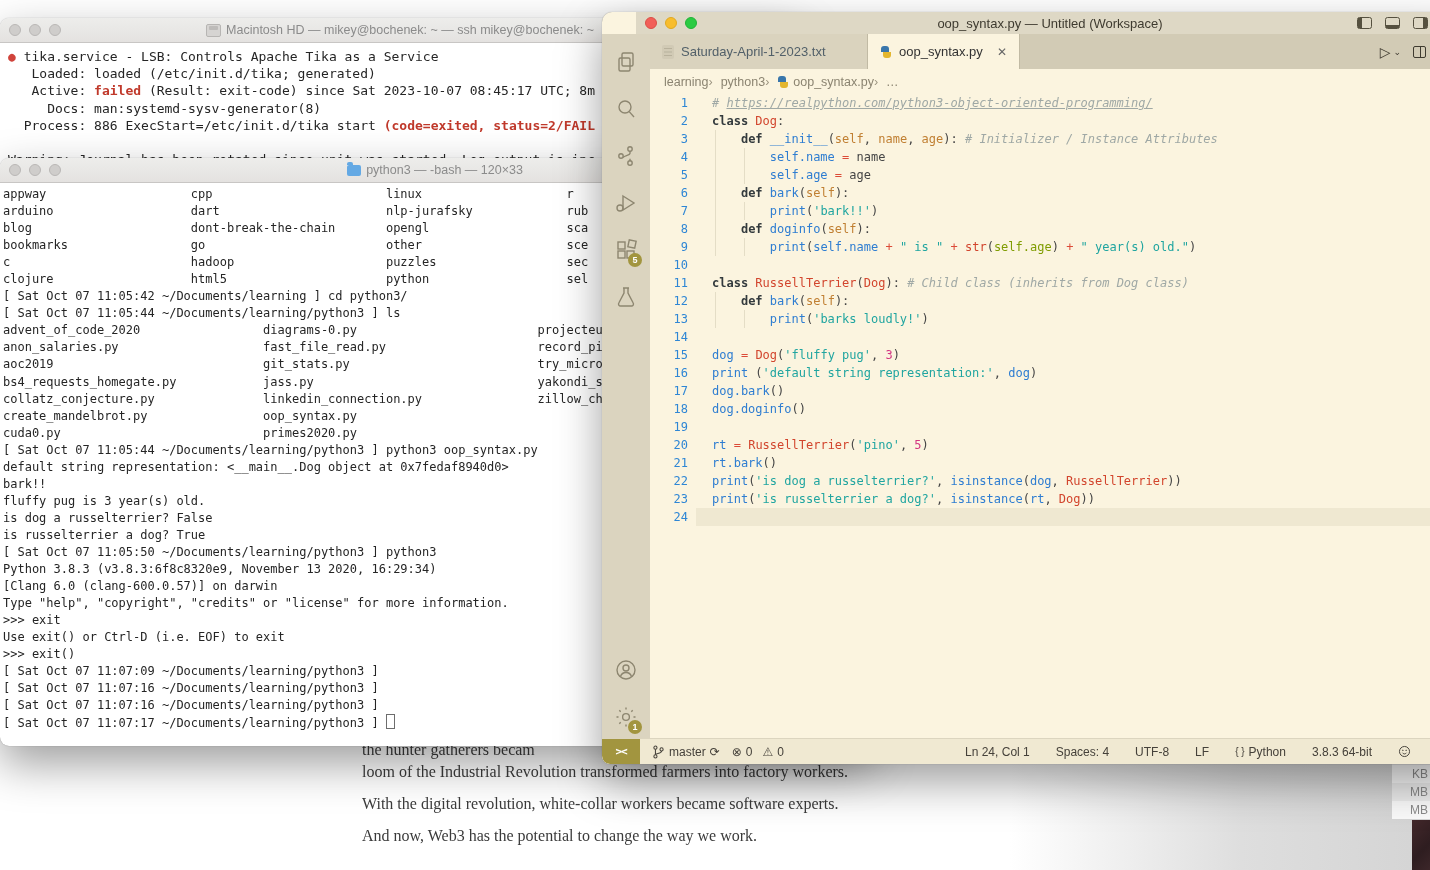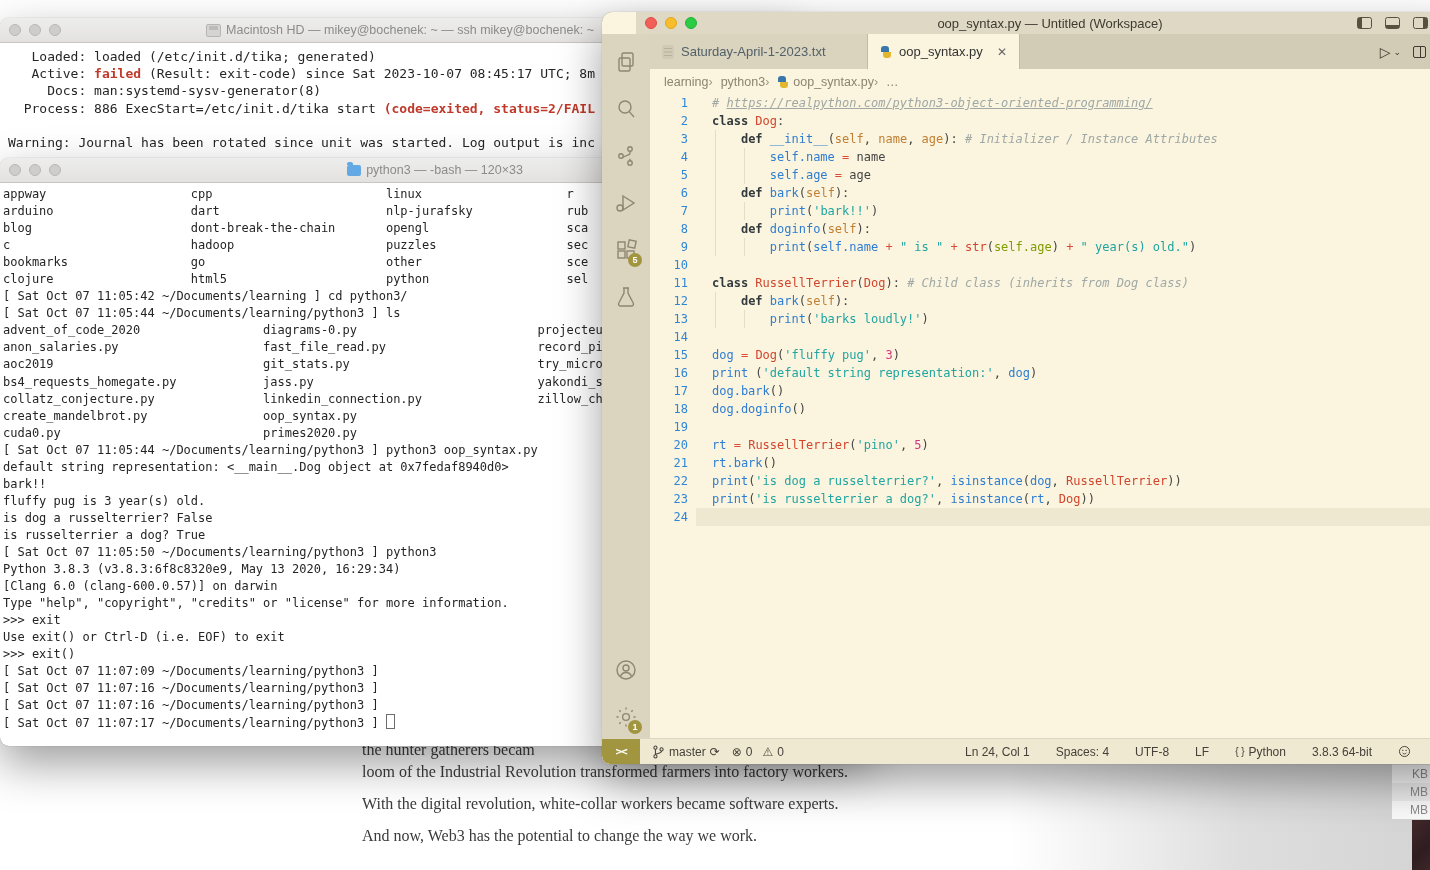--- a/index.html
+++ b/index.html
@@ -140,20 +140,21 @@
         <span class="light gray"></span>
         <span class="light gray"></span>
       </div>
       <div class="mac-title">
         <span class="proxy-icon disk"></span>
         <span>Macintosh HD — mikey@bochenek: ~ — ssh mikey@bochenek: ~</span>
       </div>
     </div>
     <div class="term-body">
       <div id="t1-lines">
+          <div class="t-line"><span class="c-dot">● </span><span>tika.service - LSB: Controls Apache Tika as a Service</span></div>
           <div class="t-line"><span>   Loaded: loaded (/etc/init.d/tika; generated)</span></div>
           <div class="t-line"><span>   Active: </span><span class="c-redb">failed</span><span> (Result: exit-code) since Sat 2023-10-07 08:45:17 UTC; 8m</span></div>
           <div class="t-line"><span>     Docs: man:systemd-sysv-generator(8)</span></div>
           <div class="t-line"><span>  Process: 886 ExecStart=/etc/init.d/tika start </span><span class="c-redb">(code=exited, status=2/FAIL</span></div>
           <div class="t-line">&nbsp;</div>
           <div class="t-line"><span>Warning: Journal has been rotated since unit was started. Log output is inc</span></div>
           <div class="t-line"><span>‒‒‒ ‒ </span><span class="c-grn">‒‒‒‒ ‒‒ ‒‒‒‒‒ ‒‒</span></div>
         </div>
     </div>
   </div>
@@ -168,40 +169,40 @@
       <div class="mac-title">
         <span class="folder-icon"></span>
         <span>python3 — -bash — 120×33</span>
       </div>
     </div>
     <div class="term-body">
       <div id="t2-lines">
           <div class="t-line">appway                    cpp                        linux                    r</div>
           <div class="t-line">arduino                   dart                       nlp-jurafsky             rub</div>
           <div class="t-line">blog                      dont-break-the-chain       opengl                   sca</div>
+          <div class="t-line">bookmarks                 go                         other                    sce</div>
           <div class="t-line">c                         hadoop                     puzzles                  sec</div>
-          <div class="t-line">bookmarks                 go                         other                    sce</div>
           <div class="t-line">clojure                   html5                      python                   sel</div>
           <div class="t-line">[ Sat Oct 07 11:05:42 ~/Documents/learning ] cd python3/</div>
           <div class="t-line">[ Sat Oct 07 11:05:44 ~/Documents/learning/python3 ] ls</div>
           <div class="t-line">advent_of_code_2020                 diagrams-0.py                         projecteule</div>
           <div class="t-line">anon_salaries.py                    fast_file_read.py                     record_pi.p</div>
           <div class="t-line">aoc2019                             git_stats.py                          try_microgr</div>
           <div class="t-line">bs4_requests_homegate.py            jass.py                               yakondi_sta</div>
           <div class="t-line">collatz_conjecture.py               linkedin_connection.py                zillow_ch.p</div>
           <div class="t-line">create_mandelbrot.py                oop_syntax.py</div>
           <div class="t-line">cuda0.py                            primes2020.py</div>
           <div class="t-line">[ Sat Oct 07 11:05:44 ~/Documents/learning/python3 ] python3 oop_syntax.py</div>
           <div class="t-line">default string representation: &lt;__main__.Dog object at 0x7fedaf8940d0&gt;</div>
           <div class="t-line">bark!!</div>
           <div class="t-line">fluffy pug is 3 year(s) old.</div>
           <div class="t-line">is dog a russelterrier? False</div>
           <div class="t-line">is russelterrier a dog? True</div>
           <div class="t-line">[ Sat Oct 07 11:05:50 ~/Documents/learning/python3 ] python3</div>
-          <div class="t-line">Python 3.8.3 (v3.8.3:6f8c8320e9, May 13 2020, 16:29:34)</div>
+          <div class="t-line">Python 3.8.3 (v3.8.3:6f8c8320e9, November 13 2020, 16:29:34)</div>
           <div class="t-line">[Clang 6.0 (clang-600.0.57)] on darwin</div>
           <div class="t-line">Type "help", "copyright", "credits" or "license" for more information.</div>
           <div class="t-line">&gt;&gt;&gt; exit</div>
           <div class="t-line">Use exit() or Ctrl-D (i.e. EOF) to exit</div>
           <div class="t-line">&gt;&gt;&gt; exit()</div>
           <div class="t-line">[ Sat Oct 07 11:07:09 ~/Documents/learning/python3 ]</div>
           <div class="t-line">[ Sat Oct 07 11:07:16 ~/Documents/learning/python3 ]</div>
           <div class="t-line">[ Sat Oct 07 11:07:16 ~/Documents/learning/python3 ]</div>
           <div class="t-line">[ Sat Oct 07 11:07:17 ~/Documents/learning/python3 ] <span class="t-cursor"></span></div>
         </div>

